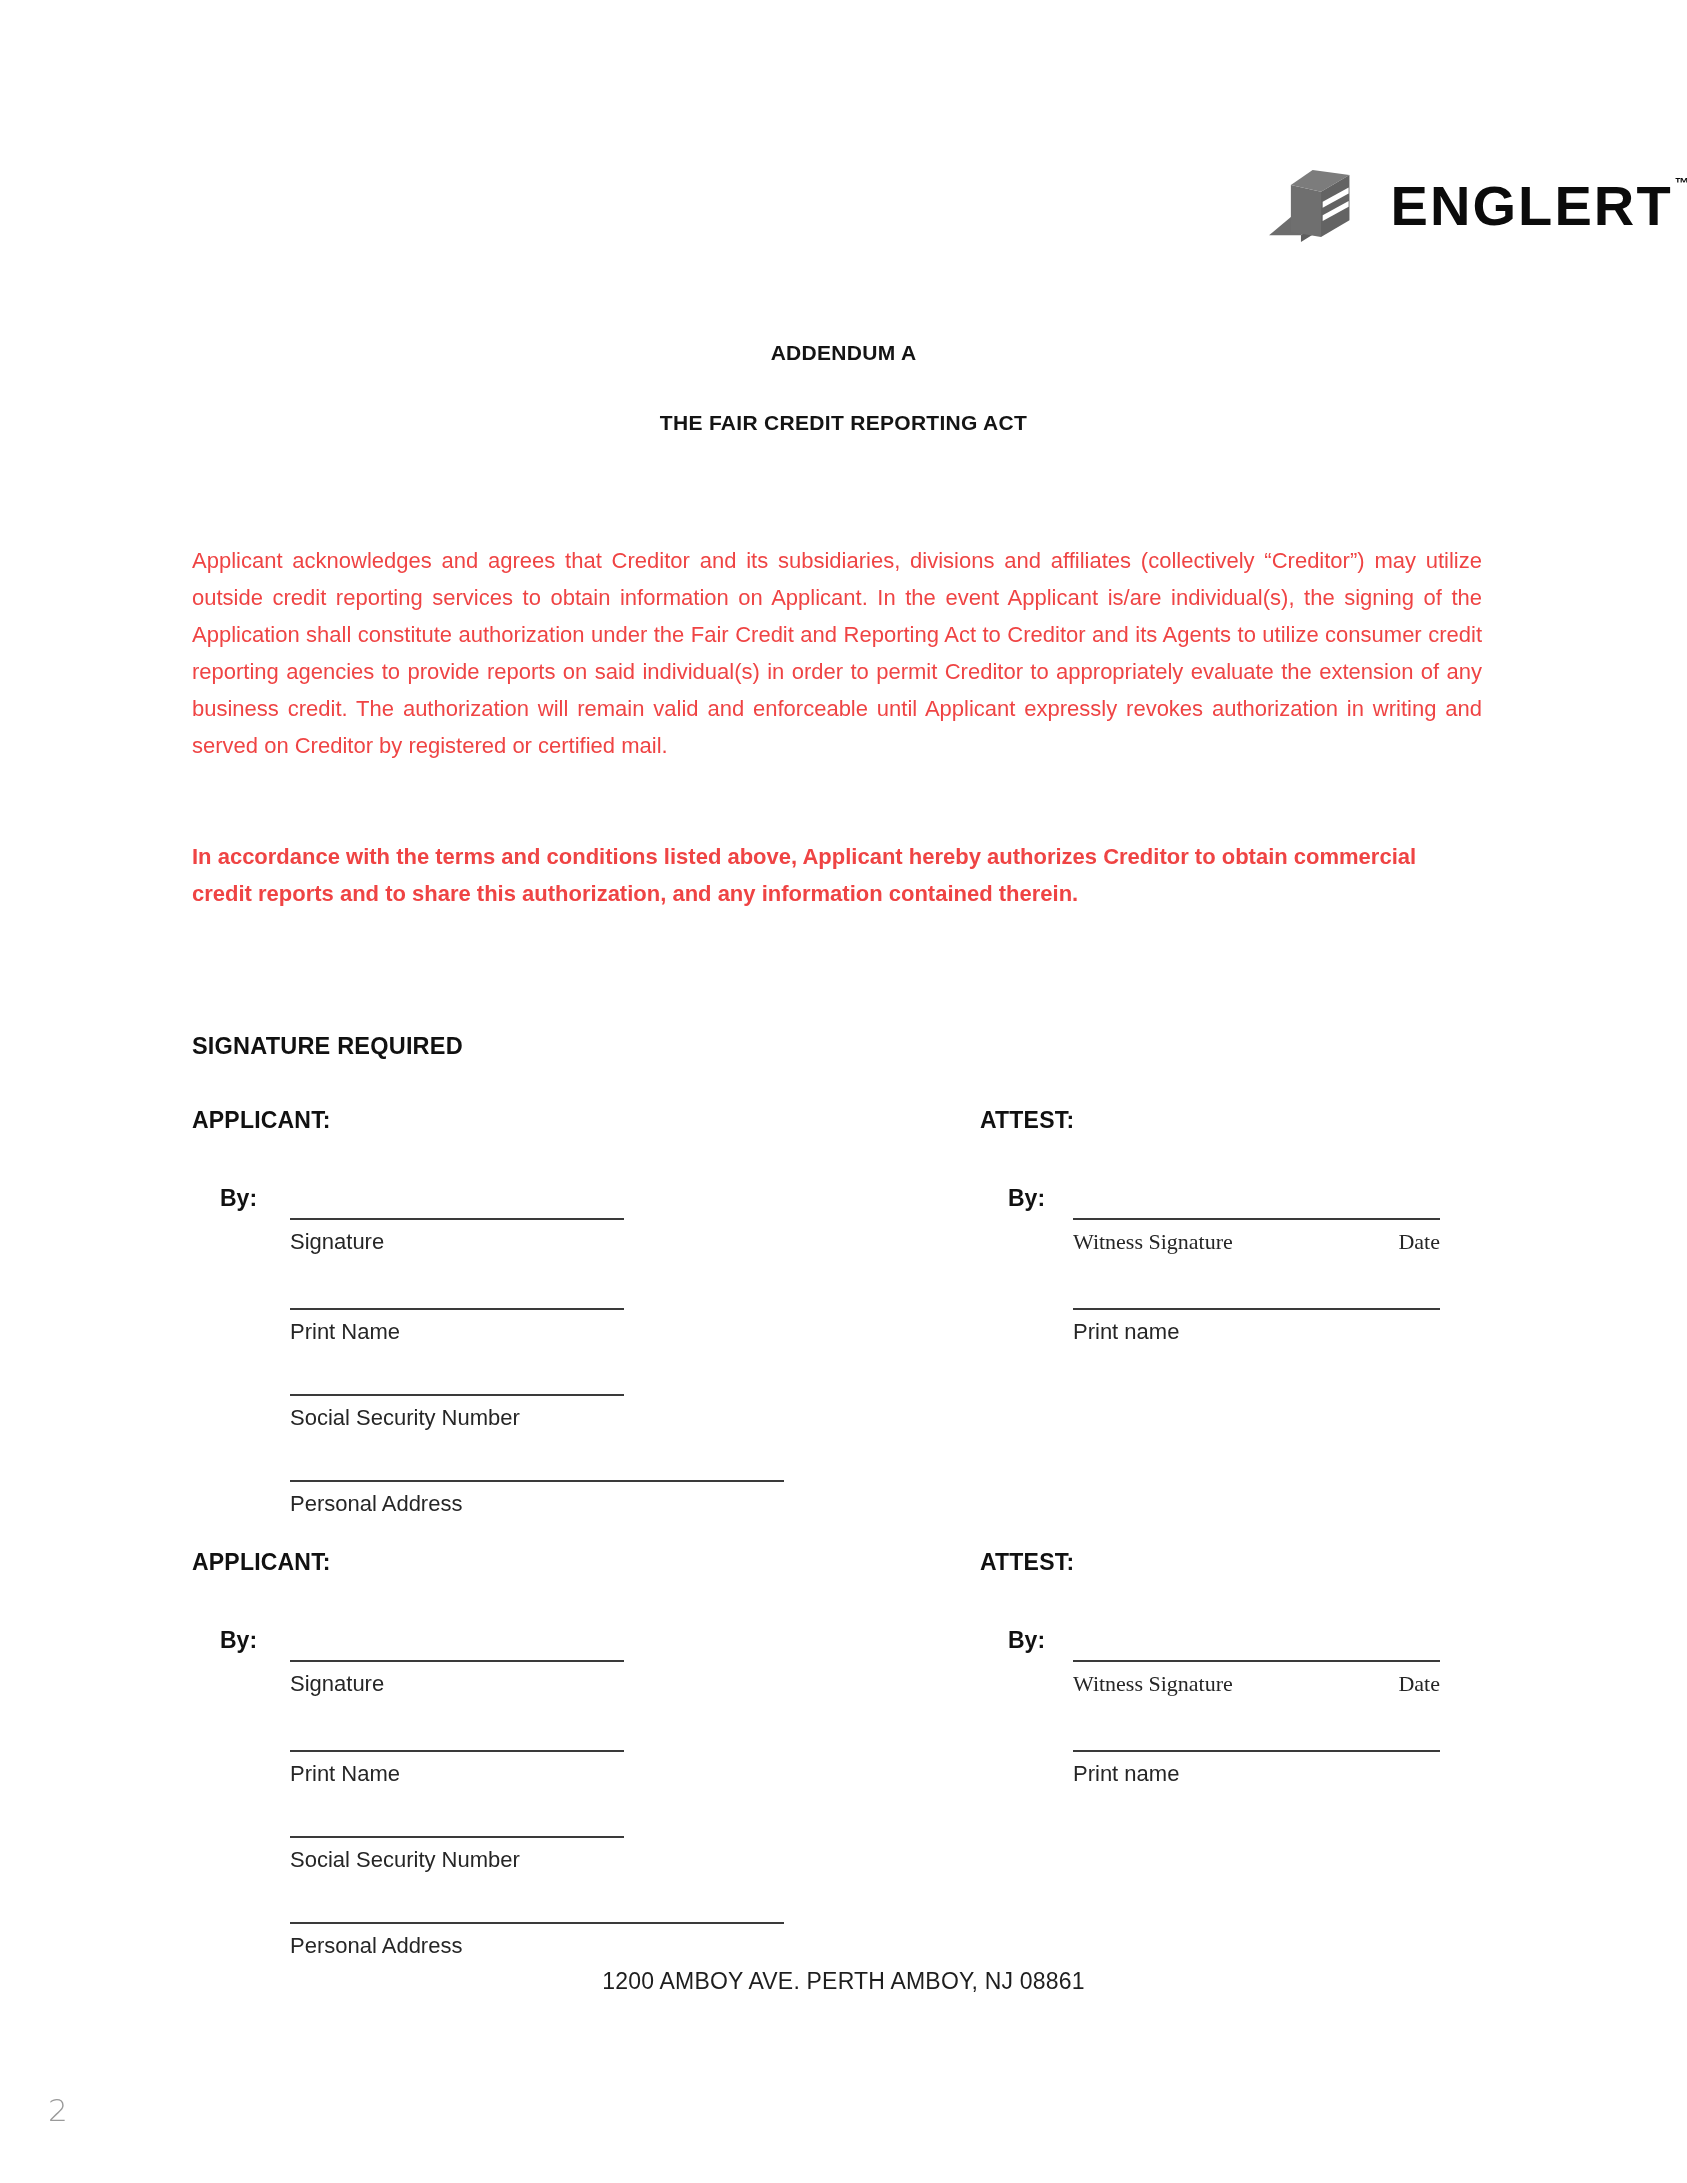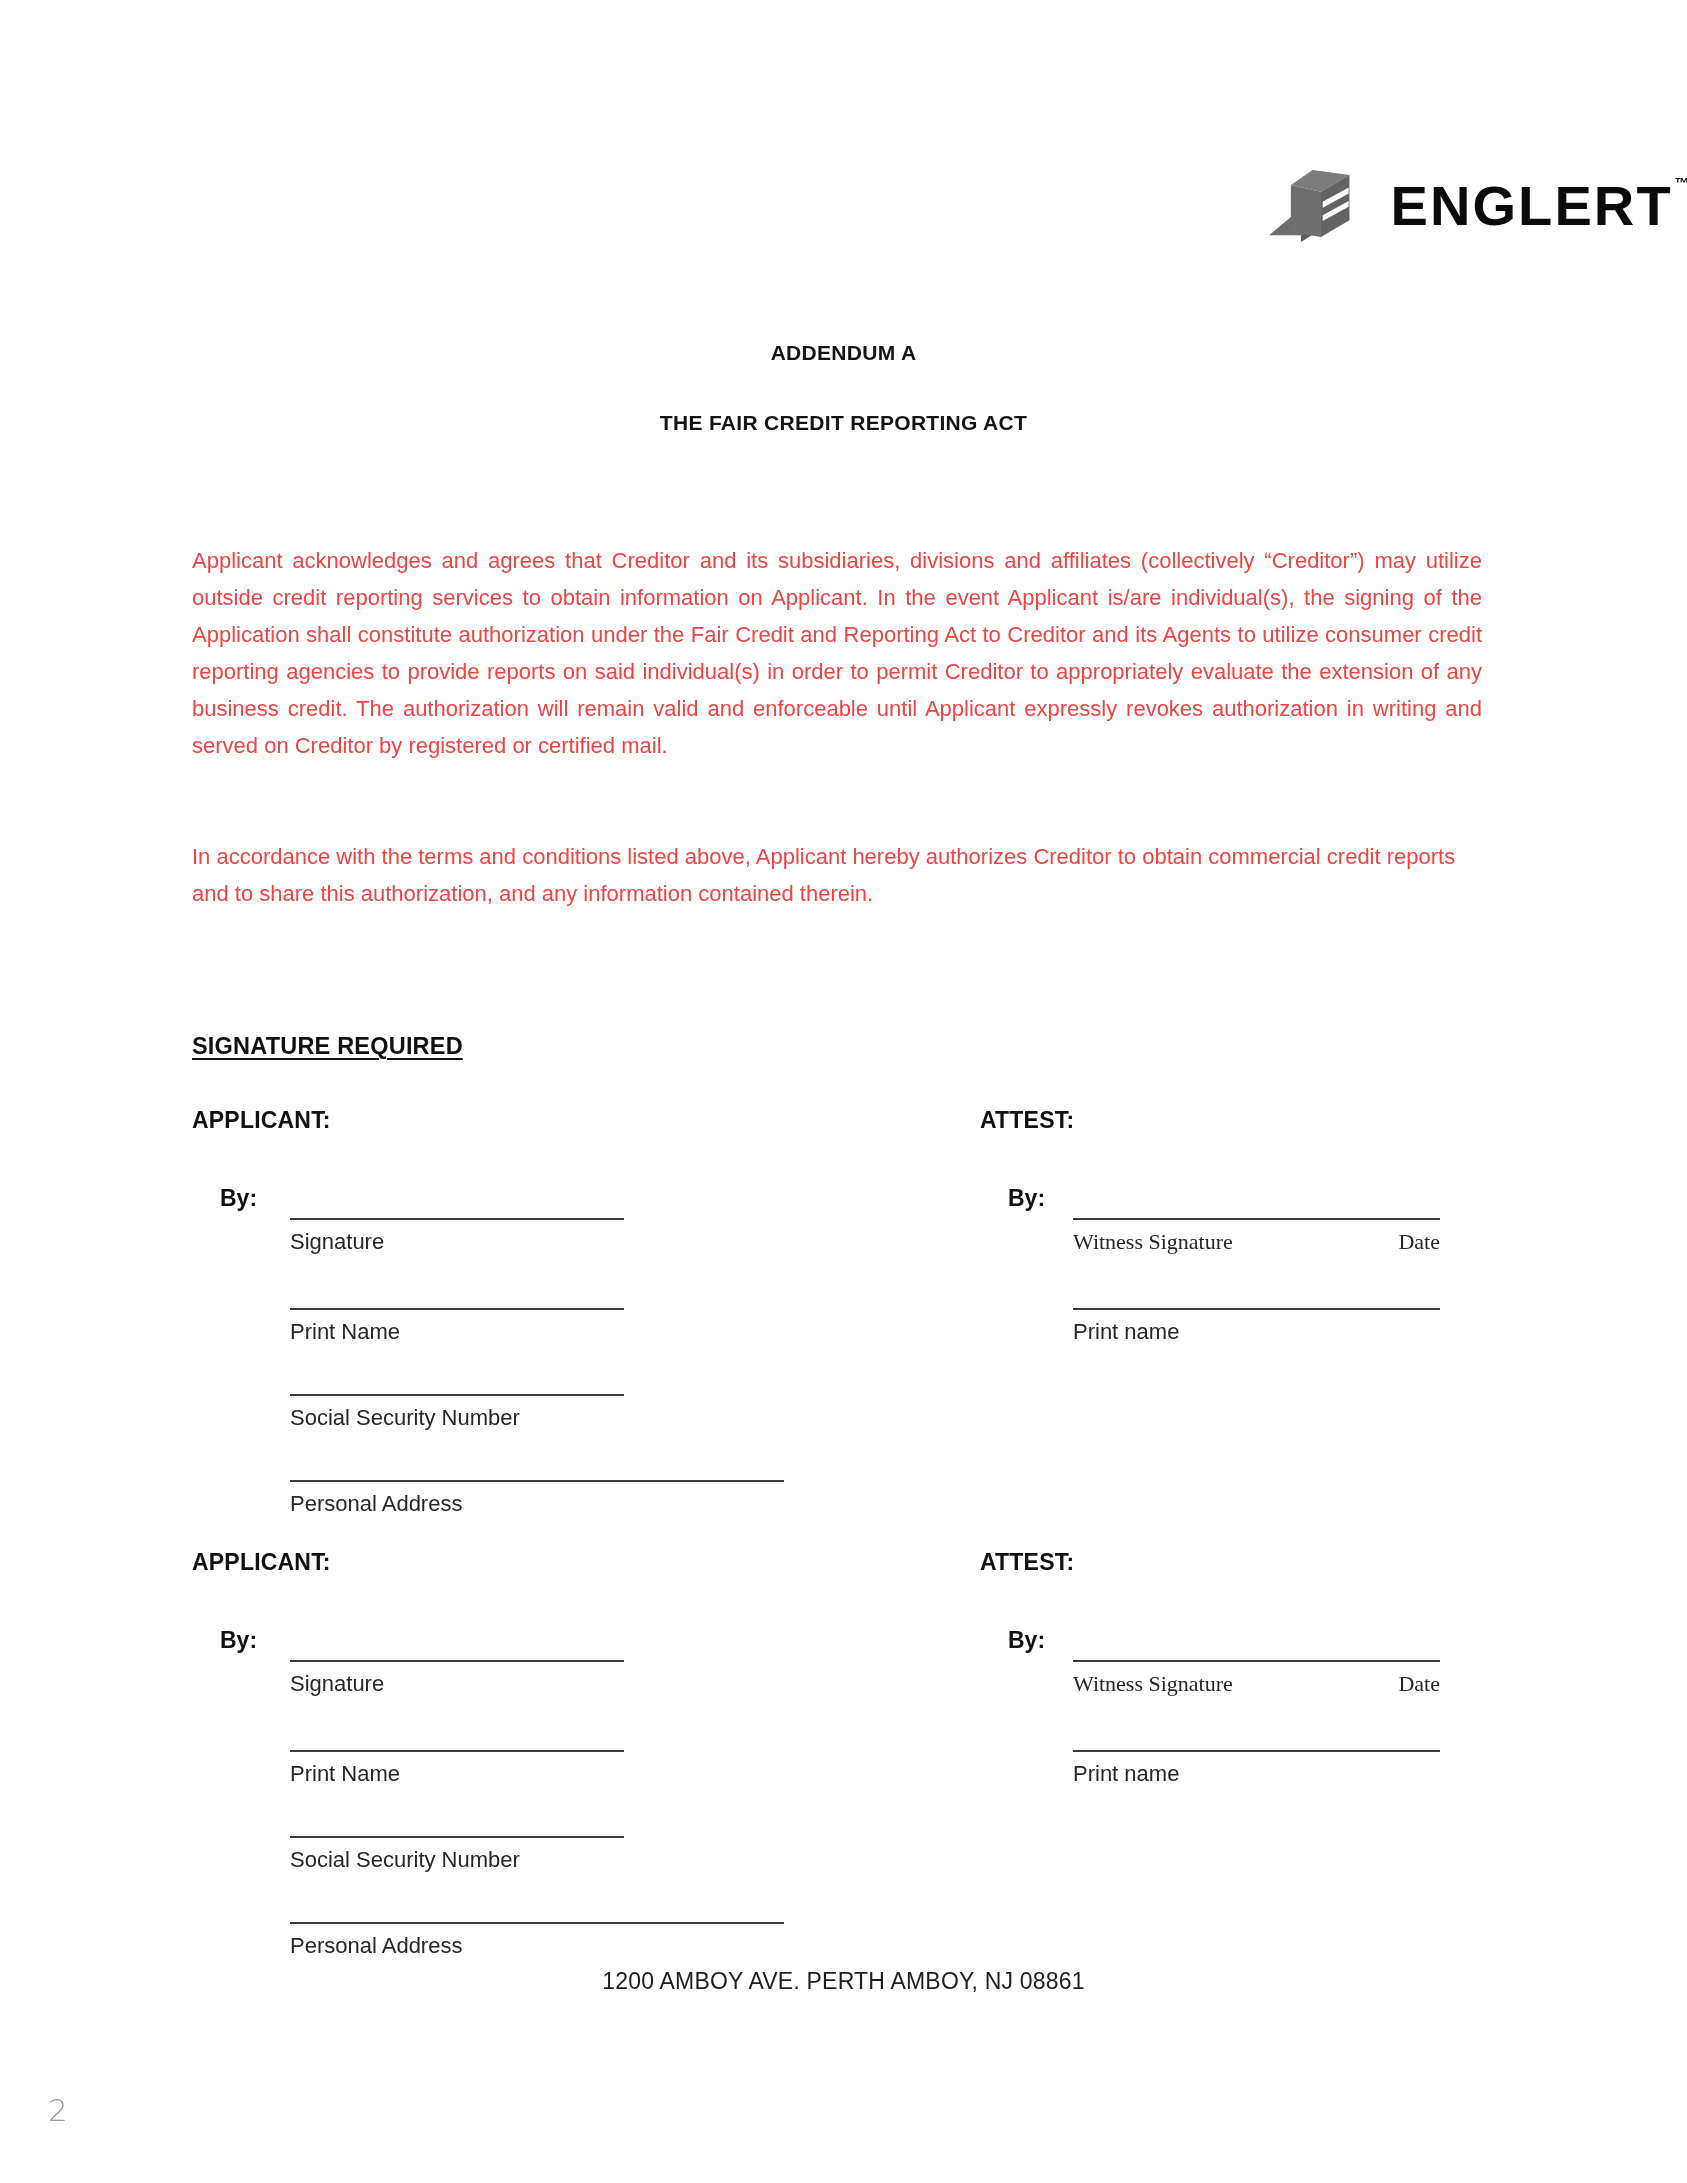--- a/index.html
+++ b/index.html
@@ -78,31 +78,30 @@
     position: absolute;
     left: 192px;
     width: 1290px;
     font-size: 22px;
     line-height: 37px;
     color: #ef4444;
     text-align: justify;
   }
   .body-text.nojustify { text-align: left; }
   #para-1 { top: 542px; }
-  #para-2 { top: 838px; }
+  #para-2 { top: 838px; font-weight: bold; }
 
   
   #signature-required {
     position: absolute;
     left: 192px;
     top: 1033px;
     font-size: 23.5px;
     font-weight: bold;
     color: #111111;
-    text-decoration: underline;
     text-underline-offset: 4.2px;
     letter-spacing: 0.2px;
   }
 
   
   .sig-block {
     position: absolute;
     left: 0;
     width: 1476px;
     height: 353px;

